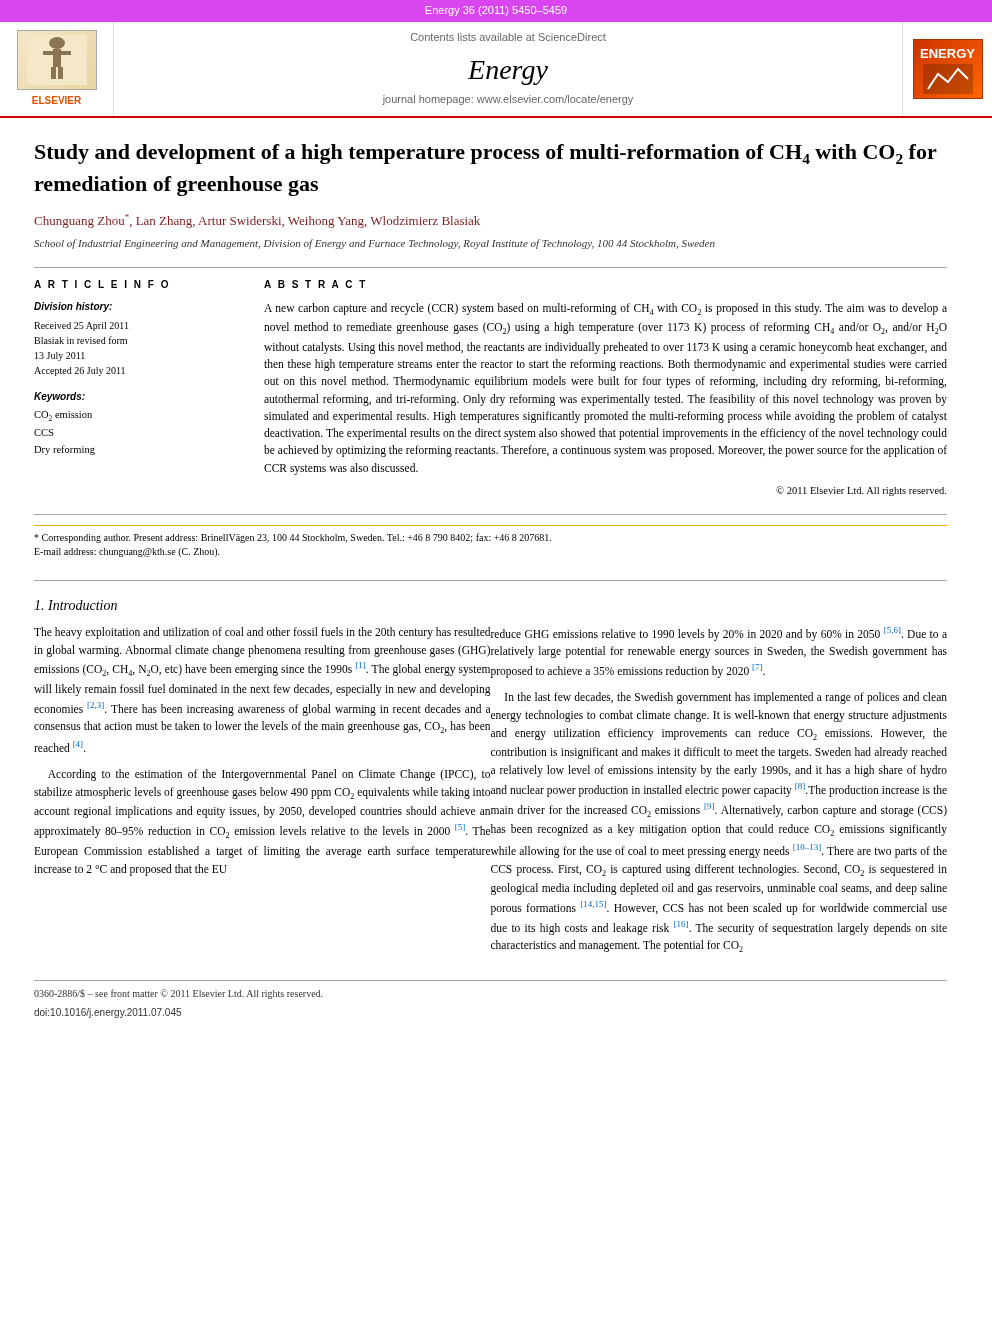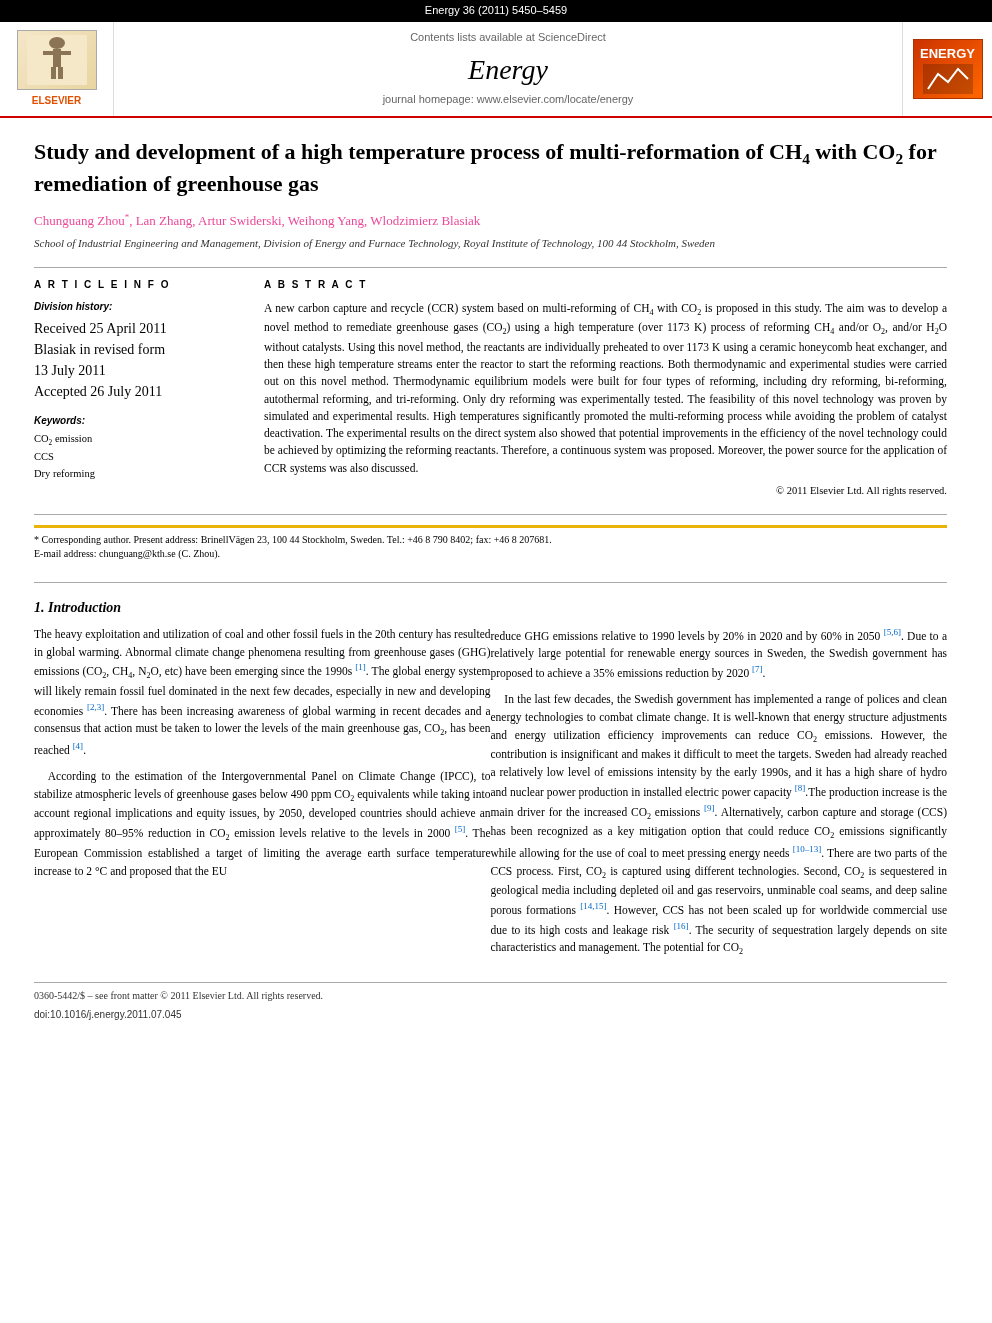--- a/index.html
+++ b/index.html
@@ -8,21 +8,21 @@
       background: #fff;
       color: #000;
       width: 992px;
       min-height: 1323px;
       font-size: 13px;
       line-height: 1.45;
     }
 
     
     .top-bar {
-      background: #000000;
+      background: #d946ef;
       color: #fff;
       text-align: center;
       font-size: 11px;
       padding: 3px 0;
       font-family: Arial, sans-serif;
     }
 
     
     .journal-header {
       display: flex;
@@ -127,21 +127,21 @@
       font-weight: bold;
       line-height: 1.3;
       margin-bottom: 12px;
       color: #000;
     }
 
     
     .authors {
       font-size: 13px;
       margin-bottom: 5px;
-      color: #ec4899;
+      color: #7f1d1d;
     }
     .authors sup {
       font-size: 9px;
     }
 
     
     .affiliation {
       font-size: 11px;
       font-style: italic;
       color: #333;
@@ -180,21 +180,21 @@
     }
     .article-history label {
       font-size: 10px;
       font-style: italic;
       font-weight: bold;
       display: block;
       margin-bottom: 3px;
       font-family: Arial, sans-serif;
     }
     .history-item {
-      font-size: 14px;
+      font-size: 10px;
       color: #000;
       line-height: 1.5;
     }
 
     .keywords-section {
       margin-top: 12px;
     }
     .keywords-section label {
       font-size: 10px;
       font-style: italic;
@@ -218,35 +218,35 @@
       margin-bottom: 6px;
     }
     .copyright {
       text-align: right;
       font-size: 10.5px;
       margin-top: 5px;
     }
 
     
     .footer-notes {
-      border-top: 3px solid #eab308;
+      border-top: 1px solid #eab308;
       margin-top: 5px;
       padding-top: 5px;
       font-size: 10px;
     }
 
     
     .body-section {
       margin-top: 20px;
       border-top: 1px solid #aaa;
       padding-top: 15px;
     }
     .section-title {
       font-size: 14px;
-      font-weight: bold;
+      font-weight: normal;
       font-style: italic;
       margin-bottom: 8px;
       color: #000;
     }
     .body-two-col {
       display: flex;
     }
     .body-col {
       flex: 1;
       font-size: 11.5px;
@@ -395,17 +395,17 @@
       </div>
 
       <div class="body-col">
         <p>reduce GHG emissions relative to 1990 levels by 20% in 2020 and by 60% in 2050 <span class="ref-num">[5,6]</span>. Due to a relatively large potential for renewable energy sources in Sweden, the Swedish government has proposed to achieve a 35% emissions reduction by 2020 <span class="ref-num">[7]</span>.</p>
         <p>In the last few decades, the Swedish government has implemented a range of polices and clean energy technologies to combat climate change. It is well-known that energy structure adjustments and energy utilization efficiency improvements can reduce CO<sub>2</sub> emissions. However, the contribution is insignificant and makes it difficult to meet the targets. Sweden had already reached a relatively low level of emissions intensity by the early 1990s, and it has a high share of hydro and nuclear power production in installed electric power capacity <span class="ref-num">[8]</span>.The production increase is the main driver for the increased CO<sub>2</sub> emissions <span class="ref-num">[9]</span>. Alternatively, carbon capture and storage (CCS) has been recognized as a key mitigation option that could reduce CO<sub>2</sub> emissions significantly while allowing for the use of coal to meet pressing energy needs <span class="ref-num">[10–13]</span>. There are two parts of the CCS process. First, CO<sub>2</sub> is captured using different technologies. Second, CO<sub>2</sub> is sequestered in geological media including depleted oil and gas reservoirs, unminable coal seams, and deep saline porous formations <span class="ref-num">[14,15]</span>. However, CCS has not been scaled up for worldwide commercial use due to its high costs and leakage risk <span class="ref-num">[16]</span>. The security of sequestration largely depends on site characteristics and management. The potential for CO<sub>2</sub></p>
       </div>
     </div>
   </div>
 
   <div class="page-footnote">
-    <div>0360-5442/$ – see front matter © 2011 Elsevier Ltd. All rights reserved.</div>
+    <div>0360-2886/$ – see front matter © 2011 Elsevier Ltd. All rights reserved.</div>
     <div class="doi-note">doi:10.1016/j.energy.2011.07.045</div>
   </div>
 
 </div>
 
 </body></html>

